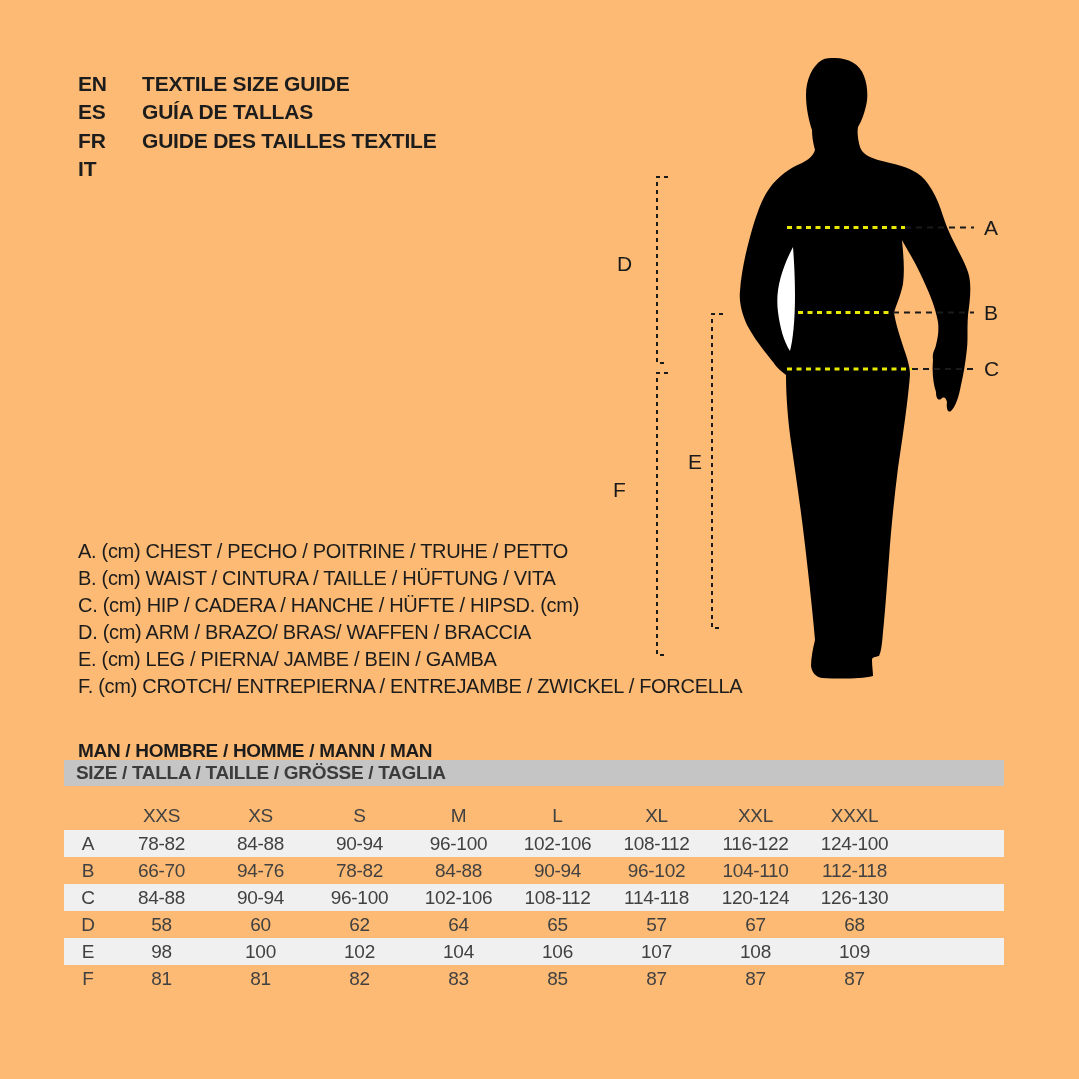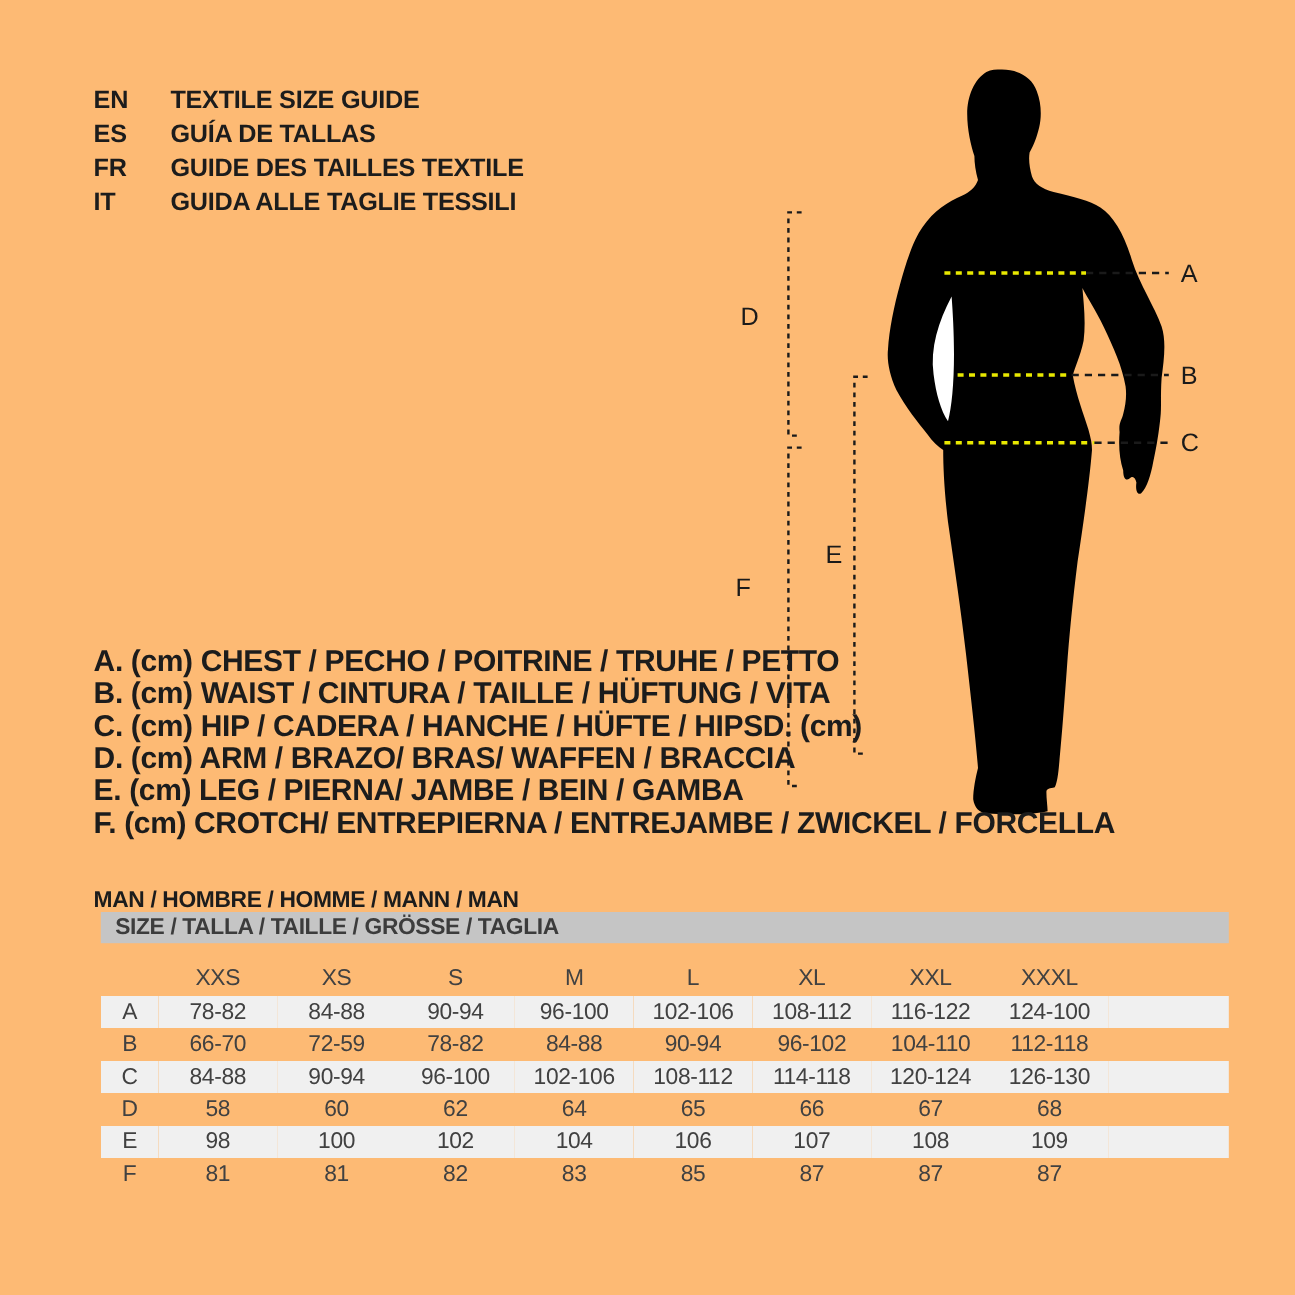--- a/index.html
+++ b/index.html
@@ -6,30 +6,30 @@
   .canvas{
     position:relative;width:1079px;height:1079px;background:#fdba74;overflow:hidden;
     font-family:"Liberation Sans", sans-serif;color:#1c1c1c;padding-left:37px;
   }
   
   .lang-block{position:absolute;left:78px;top:70px;font-size:21px;line-height:28.3px;
     font-weight:700;letter-spacing:-0.2px;}
   .lang-row{display:flex;}
   .lang-code{width:64px;flex:0 0 64px;}
   
-  .legend-block{position:absolute;left:78px;top:538px;font-size:25px;line-height:27px;
-    font-weight:700;letter-spacing:-0.3px;}
+  .legend-block{position:absolute;left:78px;top:538px;font-size:20px;line-height:27px;
+    font-weight:400;letter-spacing:-0.3px;}
   
   .category-line{position:absolute;left:78px;top:737px;font-size:19px;line-height:27px;
     font-weight:700;letter-spacing:-0.3px;}
   
   .figure{position:absolute;left:600px;top:40px;width:420px;height:660px;}
   .figure text{font-family:"Liberation Sans", sans-serif;font-size:21px;fill:#1a1a1a;}
   
-  .table-wrap{position:absolute;left:84px;top:760px;width:940px;}
+  .table-wrap{position:absolute;left:64px;top:760px;width:940px;}
   .table-title{height:26px;line-height:26px;background:#c5c5c5;color:#3c3c3c;
     font-size:19px;font-weight:700;letter-spacing:-0.3px;padding-left:12px;box-sizing:border-box;}
   table.sizes{border-collapse:collapse;table-layout:fixed;width:940px;
     font-size:19px;color:#414141;letter-spacing:-0.3px;margin-top:16px;}
   table.sizes th, table.sizes td{padding:0;font-weight:400;text-align:center;overflow:hidden;white-space:nowrap;}
   table.sizes thead tr{height:28px;}
   table.sizes tbody tr{height:27px;}
   table.sizes tbody tr.alt{background:#f0f0f0;}
   td.rowlabel{text-align:left;padding-left:12px;}
 </style>
@@ -46,21 +46,20 @@
     <div class="lang-row">
       <span class="lang-code">ES</span>
       <span>GUÍA DE TALLAS</span>
     </div>
     <div class="lang-row">
       <span class="lang-code">FR</span>
       <span>GUIDE DES TAILLES TEXTILE</span>
     </div>
     <div class="lang-row">
       <span class="lang-code">IT</span>
-      <span>GUIDA ALLE TAGLIE TESSILI</span>
     </div>
   </div>
 
   <svg class="figure" viewBox="600 40 420 660">
     <path fill="#000000" d="
       M835,58
       C848,58 860,64 864,76 C868,86 868,98 866,106 C864,114 862,120 858,127
       C857,133 858,140 860,147 C862,153 868,157 878,160
       C895,164 908,167 917,173 C928,180 937,196 943,216
       C950,238 962,255 968,272 C972,284 970,300 968,315
@@ -160,21 +159,21 @@
           <td>96-100</td>
           <td>102-106</td>
           <td>108-112</td>
           <td>116-122</td>
           <td>124-100</td>
           <td></td>
         </tr>
         <tr>
           <td class="rowlabel">B</td>
           <td>66-70</td>
-          <td>72-59</td>
+          <td>94-76</td>
           <td>78-82</td>
           <td>84-88</td>
           <td>90-94</td>
           <td>96-102</td>
           <td>104-110</td>
           <td>112-118</td>
           <td></td>
         </tr>
         <tr class="alt">
           <td class="rowlabel">C</td>
@@ -188,21 +187,21 @@
           <td>126-130</td>
           <td></td>
         </tr>
         <tr>
           <td class="rowlabel">D</td>
           <td>58</td>
           <td>60</td>
           <td>62</td>
           <td>64</td>
           <td>65</td>
-          <td>66</td>
+          <td>57</td>
           <td>67</td>
           <td>68</td>
           <td></td>
         </tr>
         <tr class="alt">
           <td class="rowlabel">E</td>
           <td>98</td>
           <td>100</td>
           <td>102</td>
           <td>104</td>

